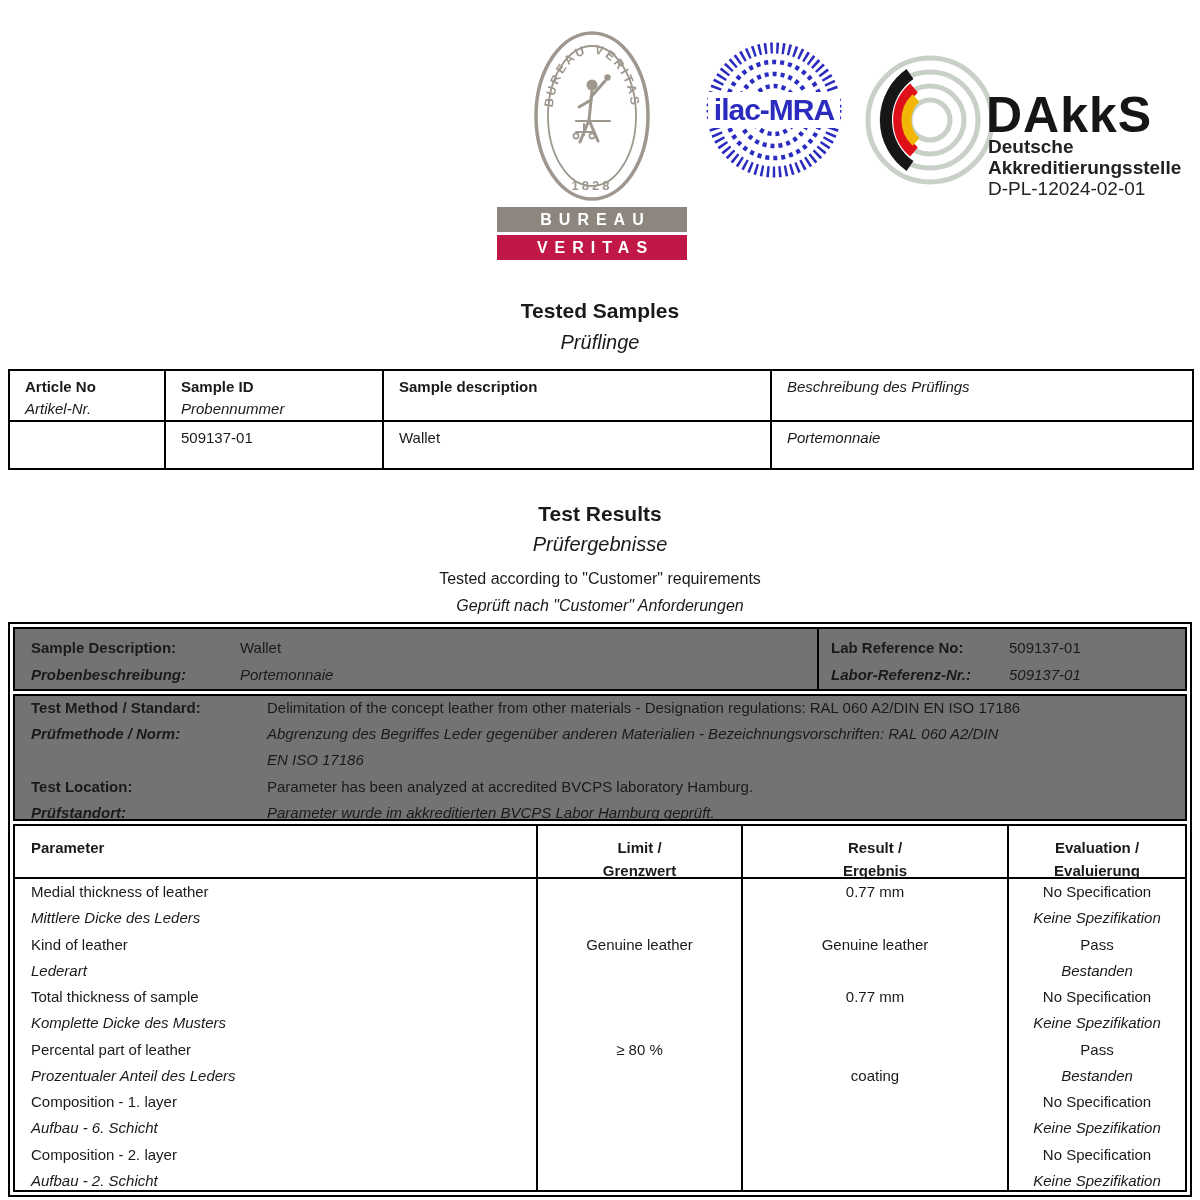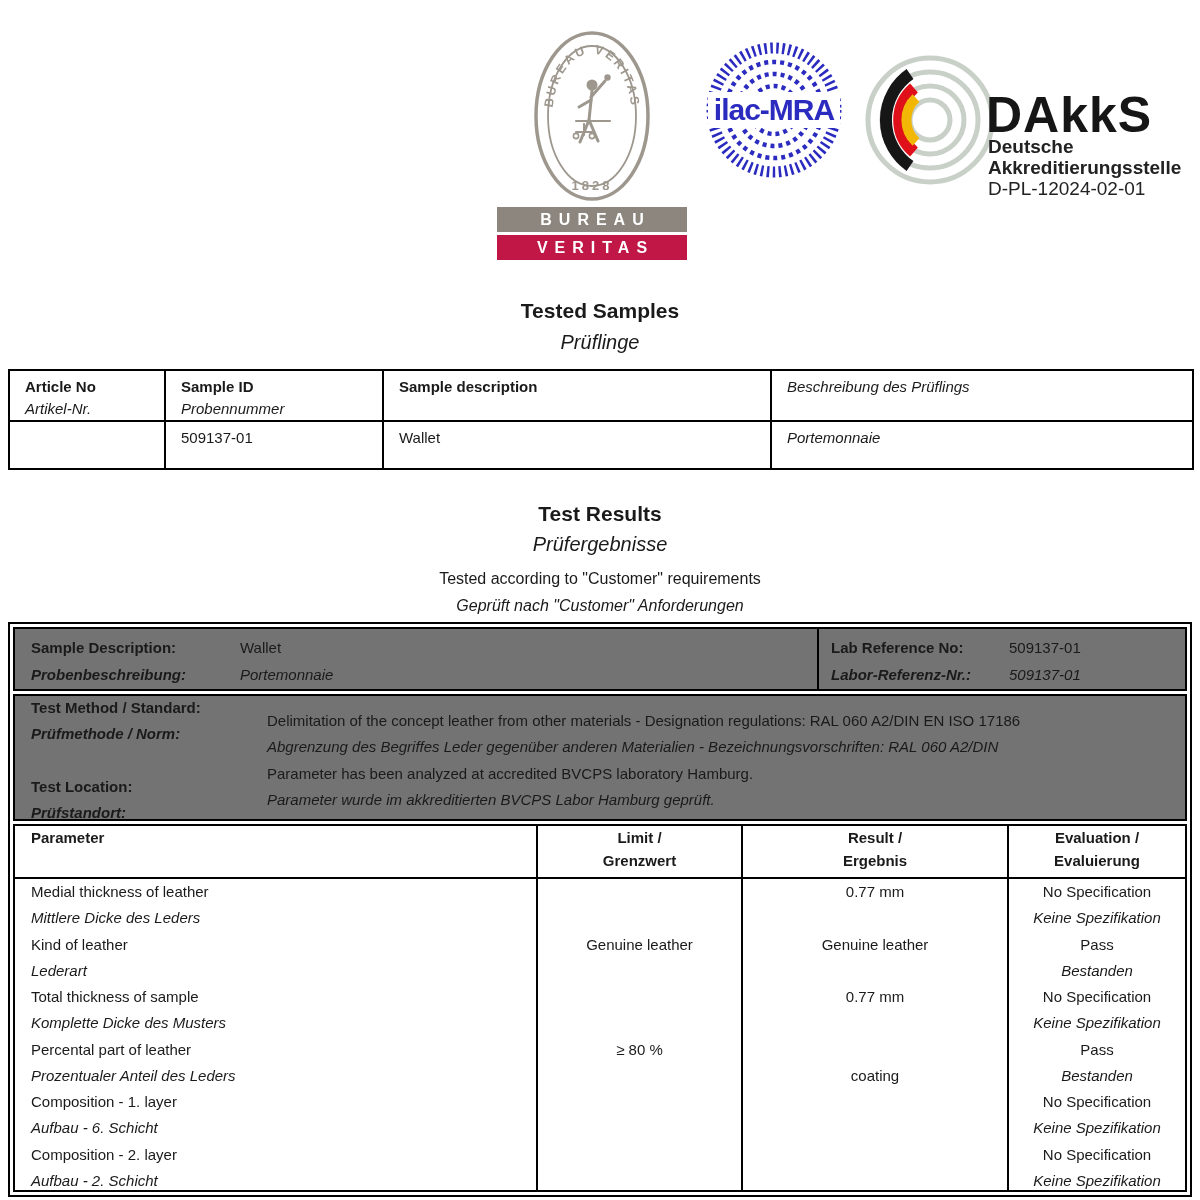--- a/index.html
+++ b/index.html
@@ -52,21 +52,21 @@
   .ss-rlbl{width:178px;line-height:27px;}
   .sec-method{height:127px;margin-bottom:3px;display:flex;padding:6px 0 0 16px;align-items:center;}
   .tm-lbl{width:236px;}
   .tm-txt{flex:1;}
   .mline{height:26.2px;line-height:26.2px;white-space:nowrap;}
   .sec-params{height:368px;display:flex;background:#fff;}
   .pcol{box-sizing:border-box;border-right:2px solid #000;}
   .pcol:last-child{border-right:none;}
   .pc1{width:523px;}.pc2{width:205px;}.pc3{width:266px;}.pc4{width:176px;}
   .phead{height:53px;box-sizing:border-box;border-bottom:2px solid #000;
-         padding-top:0;font-weight:bold;line-height:23px;}
+         padding-top:10px;font-weight:bold;line-height:23px;}
   .pc1 .phead{padding-left:16px;}
   .pc2 .phead,.pc3 .phead,.pc4 .phead{text-align:center;}
   .pline{height:26.25px;line-height:26.25px;}
   .pc1 .pline{padding-left:16px;}
   .pc2 .pline,.pc3 .pline,.pc4 .pline{text-align:center;}
 </style>
 </head>
 <body>
 
 <div class="page">
@@ -198,20 +198,21 @@
       <div class="tm-lbl">
         <div class="mline b">Test Method / Standard:</div>
         <div class="mline bi">Prüfmethode / Norm:</div>
         <div class="mline"></div>
         <div class="mline b">Test Location:</div>
         <div class="mline bi">Prüfstandort:</div>
       </div>
       <div class="tm-txt">
         <div class="mline">Delimitation of the concept leather from other materials - Designation regulations: RAL 060 A2/DIN EN ISO 17186</div>
         <div class="mline i">Abgrenzung des Begriffes Leder gegenüber anderen Materialien - Bezeichnungsvorschriften: RAL 060 A2/DIN</div>
+        <div class="mline i">EN ISO 17186</div>
         <div class="mline">Parameter has been analyzed at accredited BVCPS laboratory Hamburg.</div>
         <div class="mline i">Parameter wurde im akkreditierten BVCPS Labor Hamburg geprüft.</div>
       </div>
     </div>
 
     <div class="sec sec-params">
 
       <div class="pcol pc1">
         <div class="phead">Parameter</div>
         <div class="pline">Medial thickness of leather</div>

